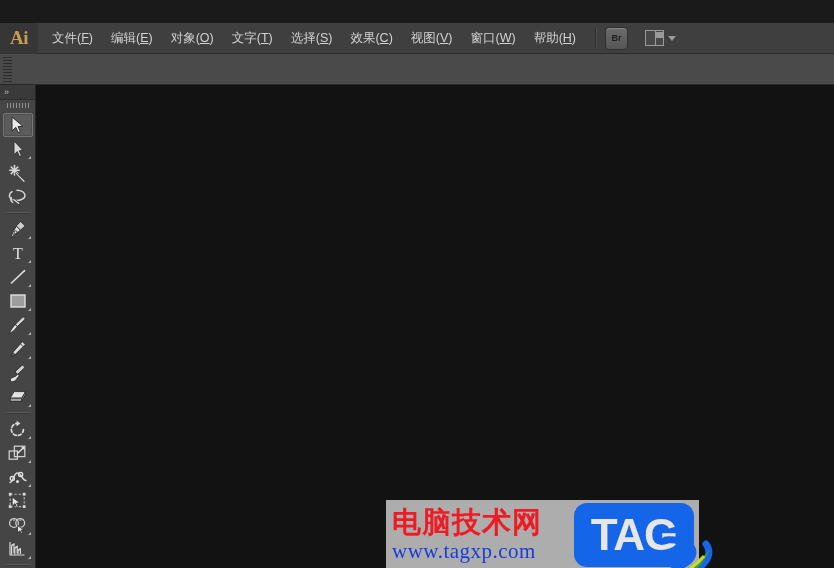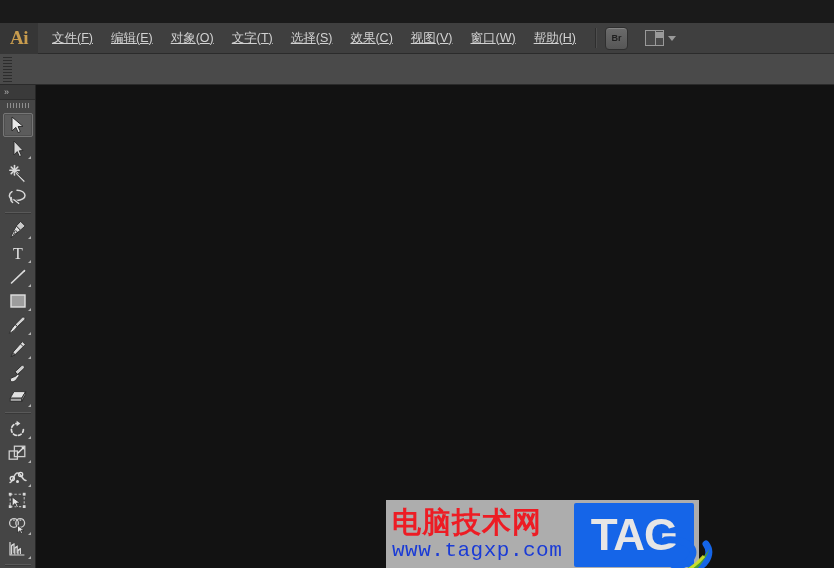--- a/index.html
+++ b/index.html
@@ -56,21 +56,20 @@
     margin-left: 5px;
   }
   .menu-item {
     color: #d2d2d2;
     font-size: 12.5px;
     padding: 3px 9px;
     height: 19px;
     line-height: 19px;
     white-space: nowrap;
     cursor: default;
-    text-decoration: underline;
   }
   .menu-item .mn { text-decoration: underline; }
 
   .mb-sep {
     width: 1px;
     height: 20px;
     background: #2e2e2e;
     border-right: 1px solid #4d4d4d;
     margin: 0 8px 0 10px;
   }
@@ -251,30 +250,30 @@
     font-size: 29px;
     font-weight: bold;
     font-family: "DejaVu Sans", "Liberation Sans", sans-serif;
     line-height: 32px;
     letter-spacing: 1px;
     white-space: nowrap;
   }
   .wm-url {
     color: #1a3bd6;
     font-size: 21px;
-    font-family: Liberation Mono, monospace;
+    font-family: Liberation Serif, serif;
     line-height: 26px;
     letter-spacing: 0.5px;
     white-space: nowrap;
   }
   .wm-badge {
     width: 120px;
     height: 64px;
     background: #1565e8;
-    border-radius: 2px;
+    border-radius: 13px;
     display: flex;
     align-items: center;
     justify-content: center;
     margin-left: 2px;
   }
   .wm-badge span {
     color: #e6e6e6;
     font-size: 44px;
     font-weight: bold;
     font-family: "Liberation Sans", "DejaVu Sans", sans-serif;

